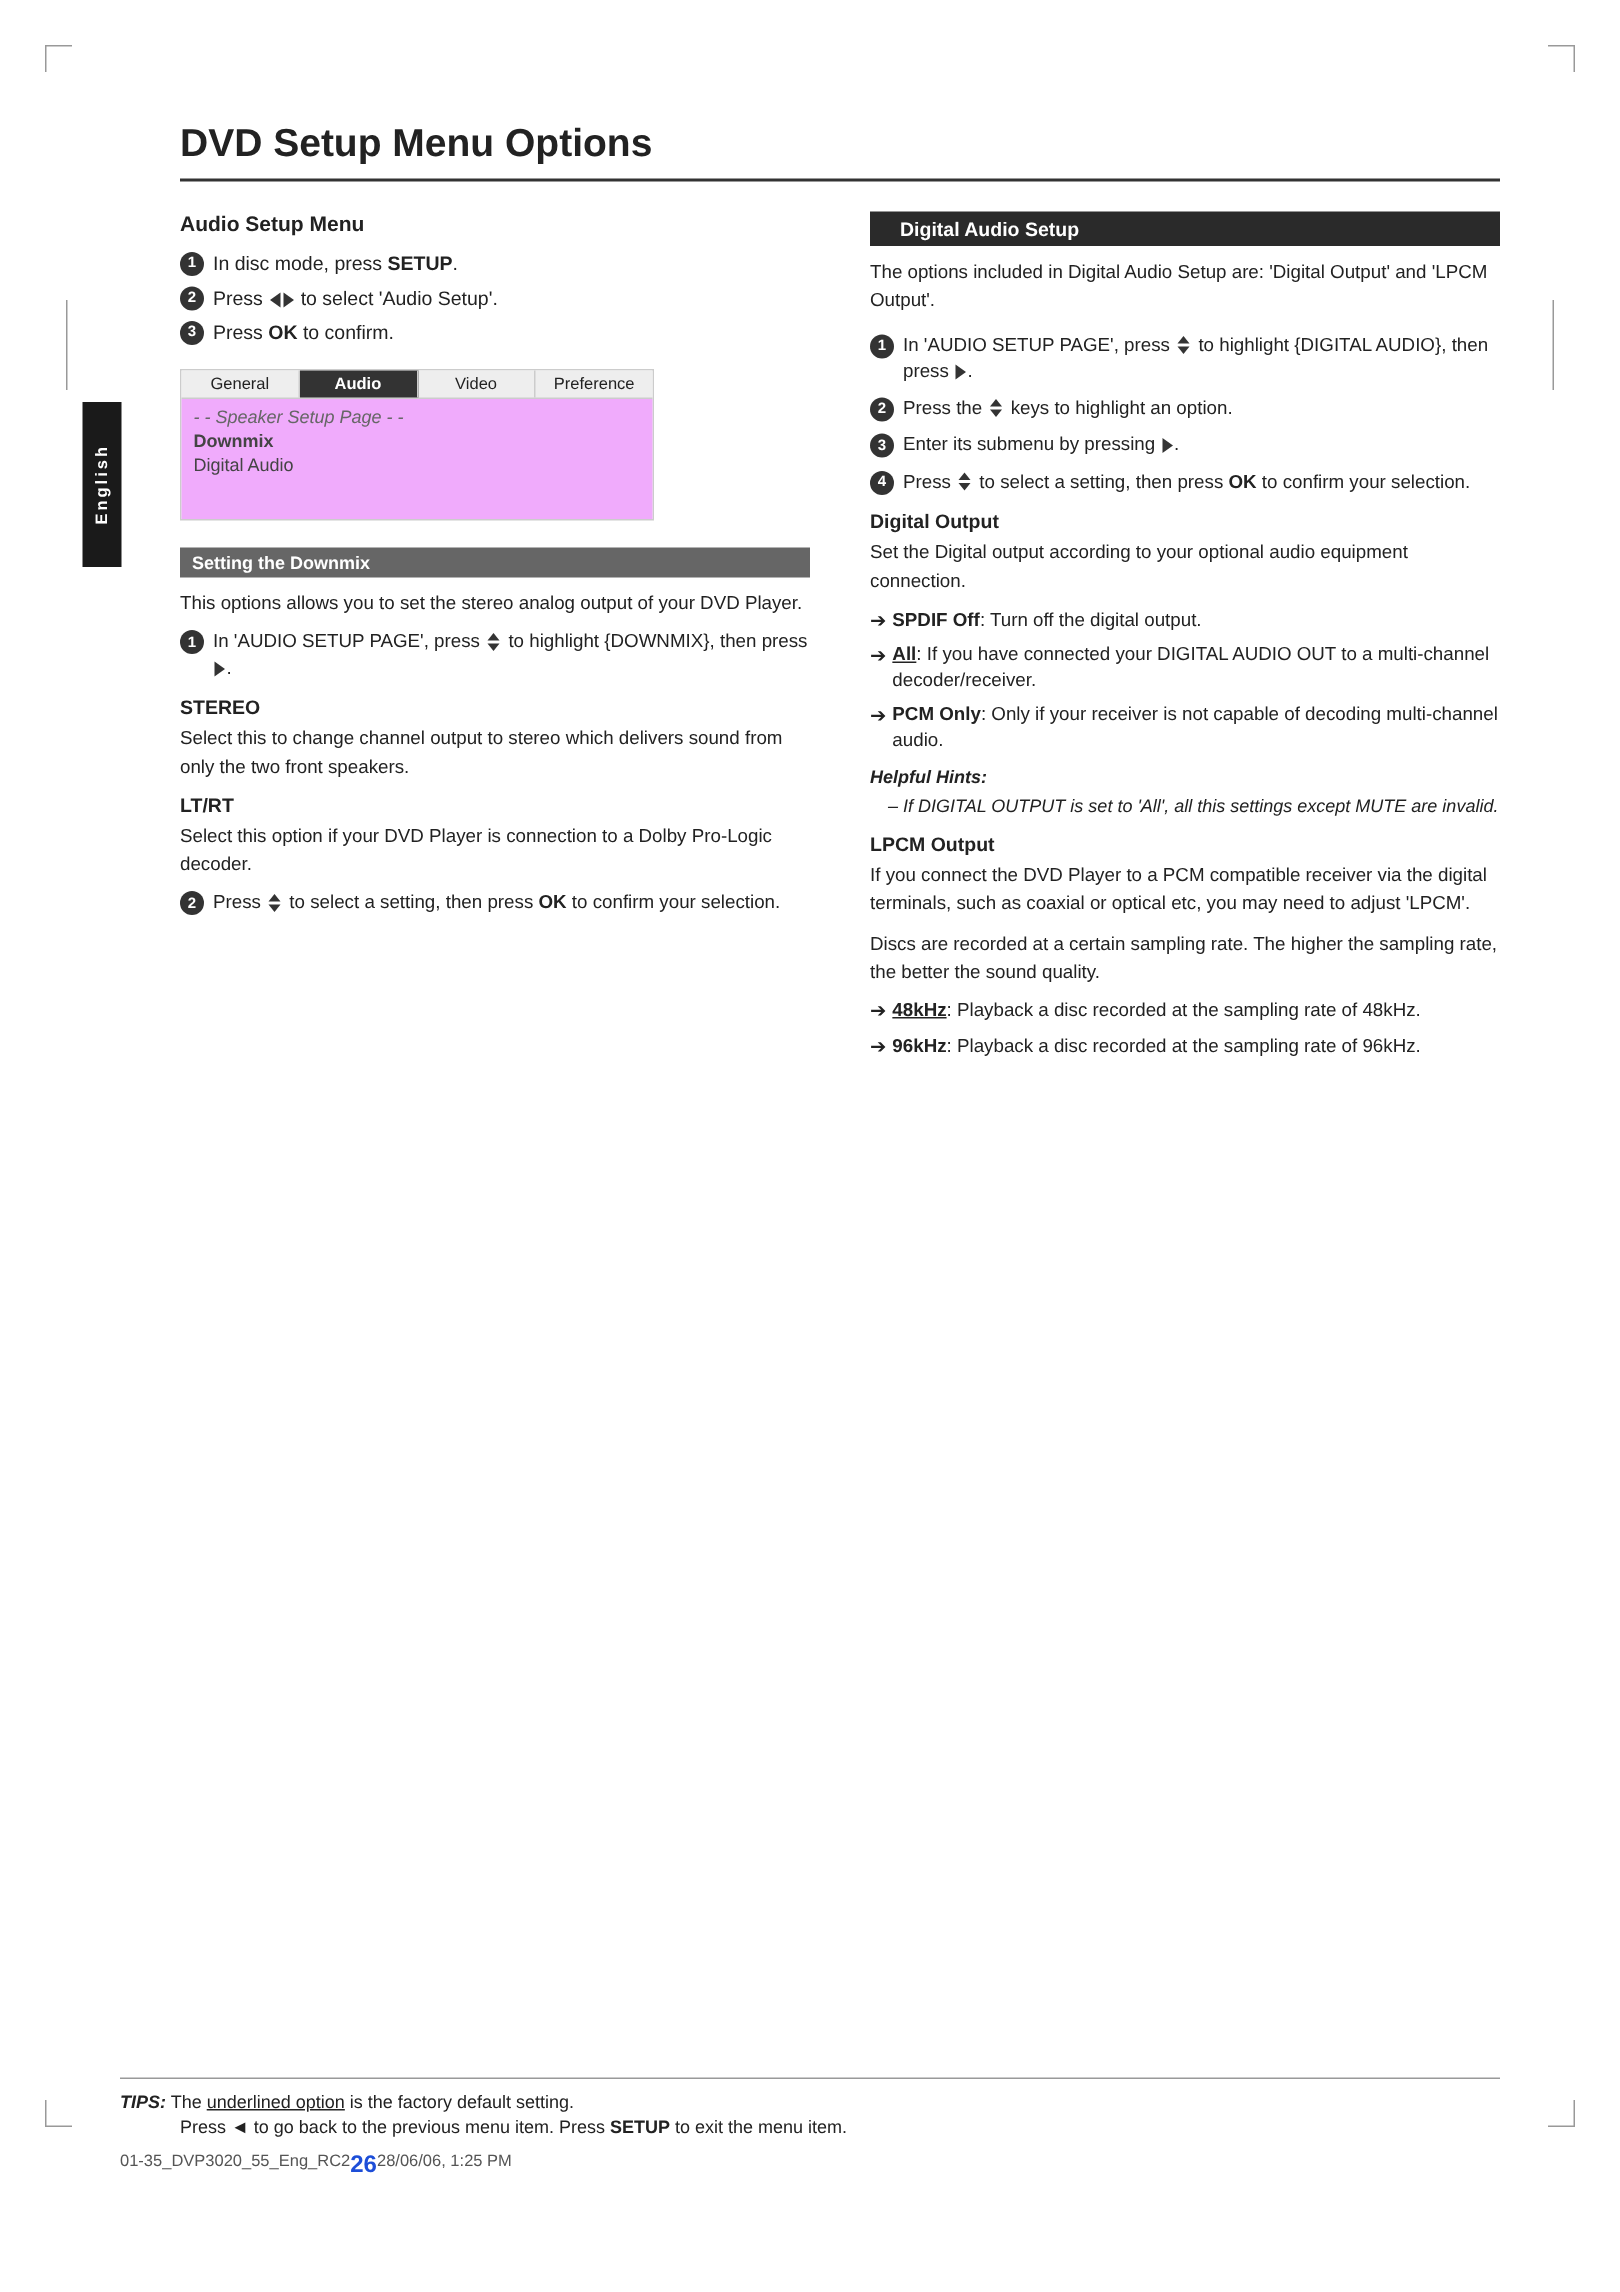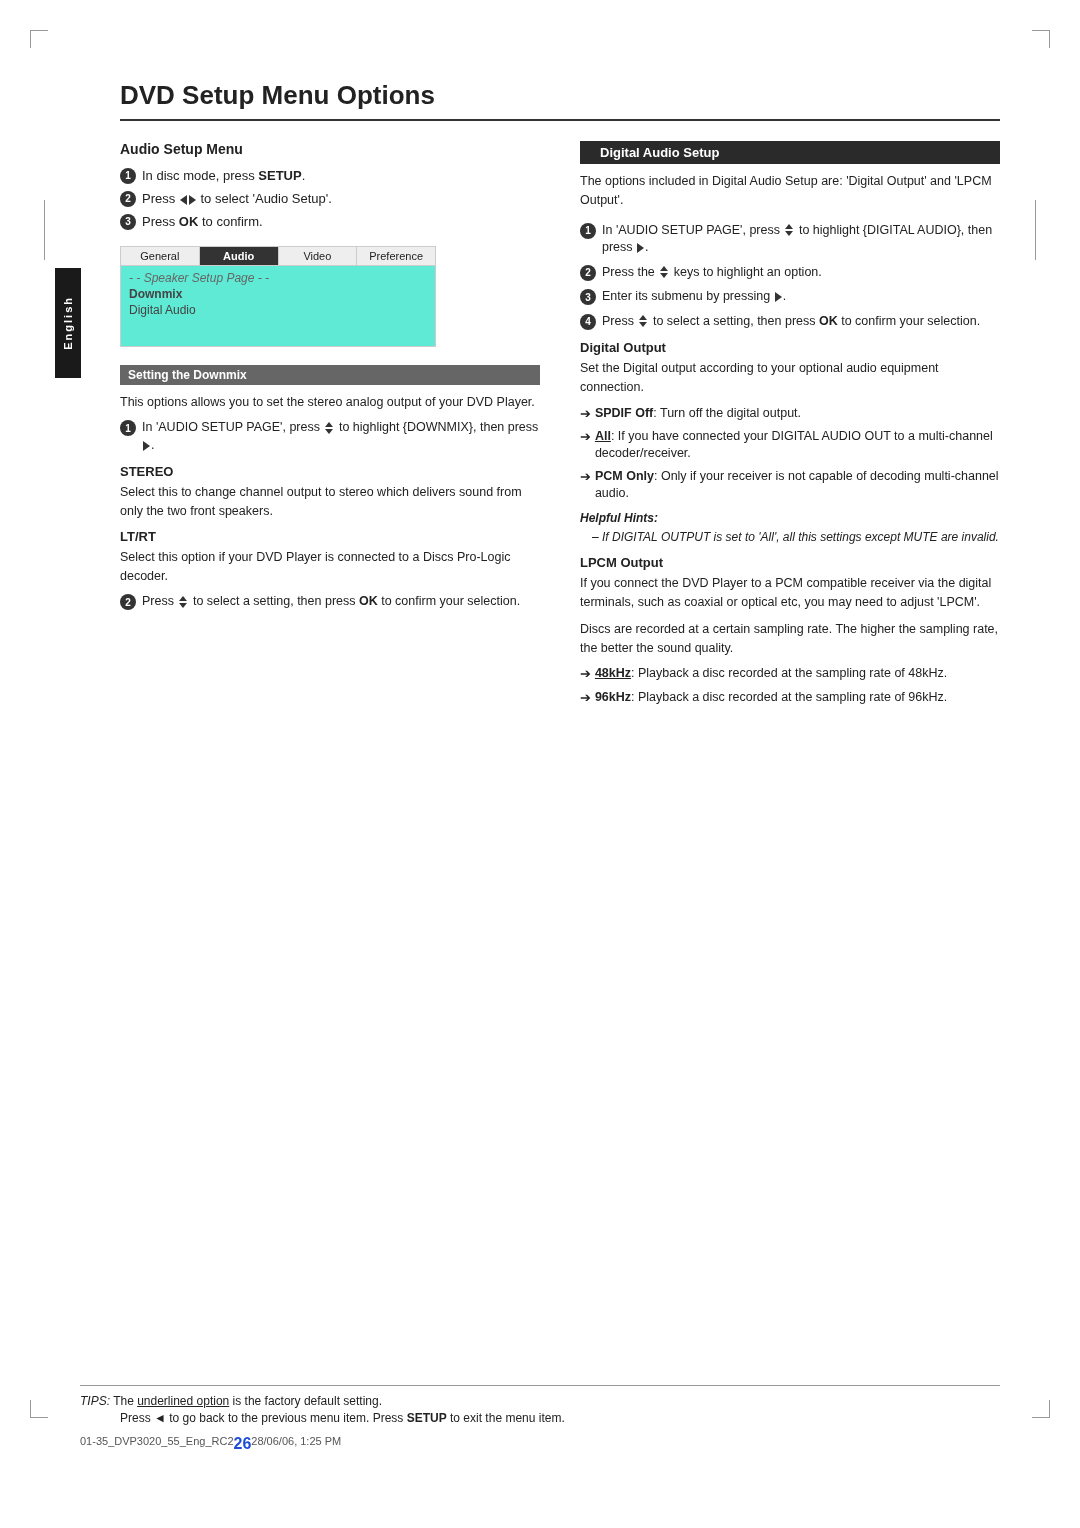--- a/index.html
+++ b/index.html
@@ -166,21 +166,21 @@
     }
 
     .menu-table-header .cell.active {
       background: #333;
       color: #fff;
       font-weight: bold;
     }
 
     .menu-table-body {
       padding: 4px 8px;
-      background: #5eead4;
+      background: #f0abfc;
       min-height: 80px;
     }
 
     .menu-table-body .menu-row {
       font-size: 12px;
       padding: 1px 0;
       color: #444;
     }
 
     .menu-table-body .menu-row.separator {
@@ -266,21 +266,21 @@
       border-top: 1px solid #999;
       padding-top: 8px;
     }
 
     .tips-line {
       font-size: 12px;
       margin-bottom: 3px;
     }
 
     .tips-label {
-      font-weight: normal;
+      font-weight: bold;
       font-style: italic;
     }
 
     .footer-nav {
       display: flex;
       margin-top: 10px;
     }
 
     .footer-left {
       font-size: 11px;
@@ -407,21 +407,21 @@
             <span style="font-size:12.5px; line-height:1.4;">In 'AUDIO SETUP PAGE', press <span class="updown">
                   <span class="tri-up-s"></span>
                   <span class="tri-down-s"></span>
                 </span> to highlight {DOWNMIX}, then press <span class="triangle-right"></span>.</span>
           </div>
 
           <p class="bold-label" style="margin-bottom:4px;">STEREO</p>
           <p class="body-text">Select this to change channel output to stereo which delivers sound from only the two front speakers.</p>
 
           <p class="bold-label" style="margin-bottom:4px;">LT/RT</p>
-          <p class="body-text">Select this option if your DVD Player is connected to a Discs Pro-Logic decoder.</p>
+          <p class="body-text">Select this option if your DVD Player is connection to a Dolby Pro-Logic decoder.</p>
 
           <div style="display:flex; align-items:flex-start; margin-top:8px;">
             <span class="step-num">2</span>
             <span style="font-size:12.5px; line-height:1.4;">Press <span class="updown">
                   <span class="tri-up-s"></span>
                   <span class="tri-down-s"></span>
                 </span> to select a setting, then press <strong>OK</strong> to confirm your selection.</span>
           </div>
         </div>
 

